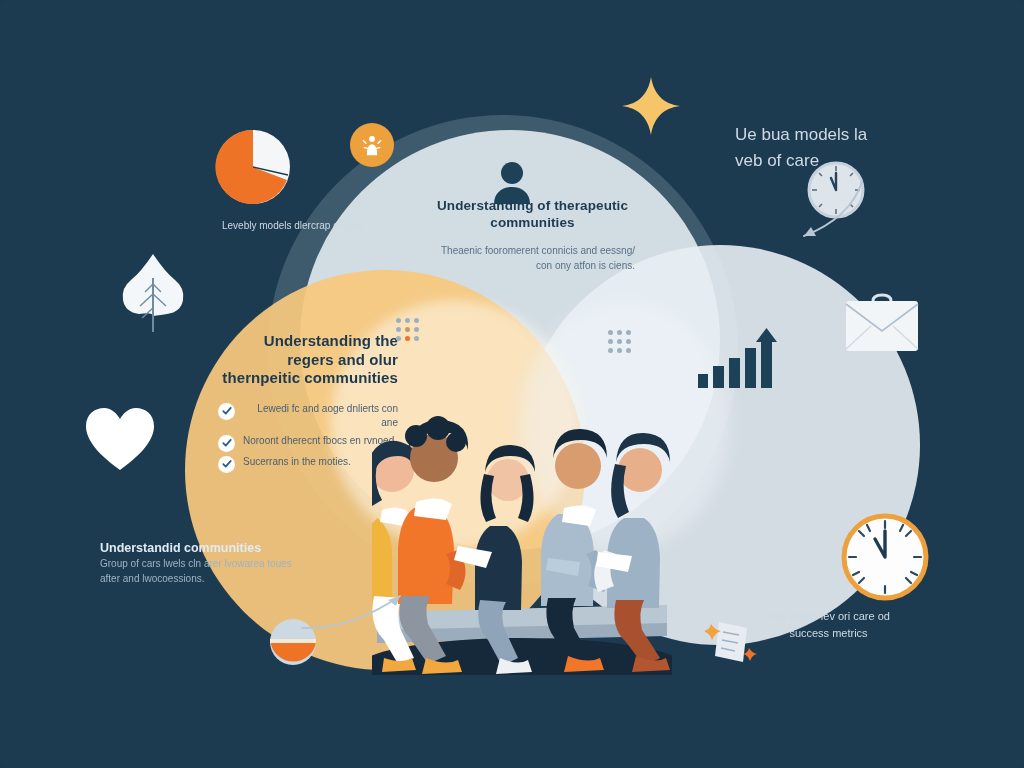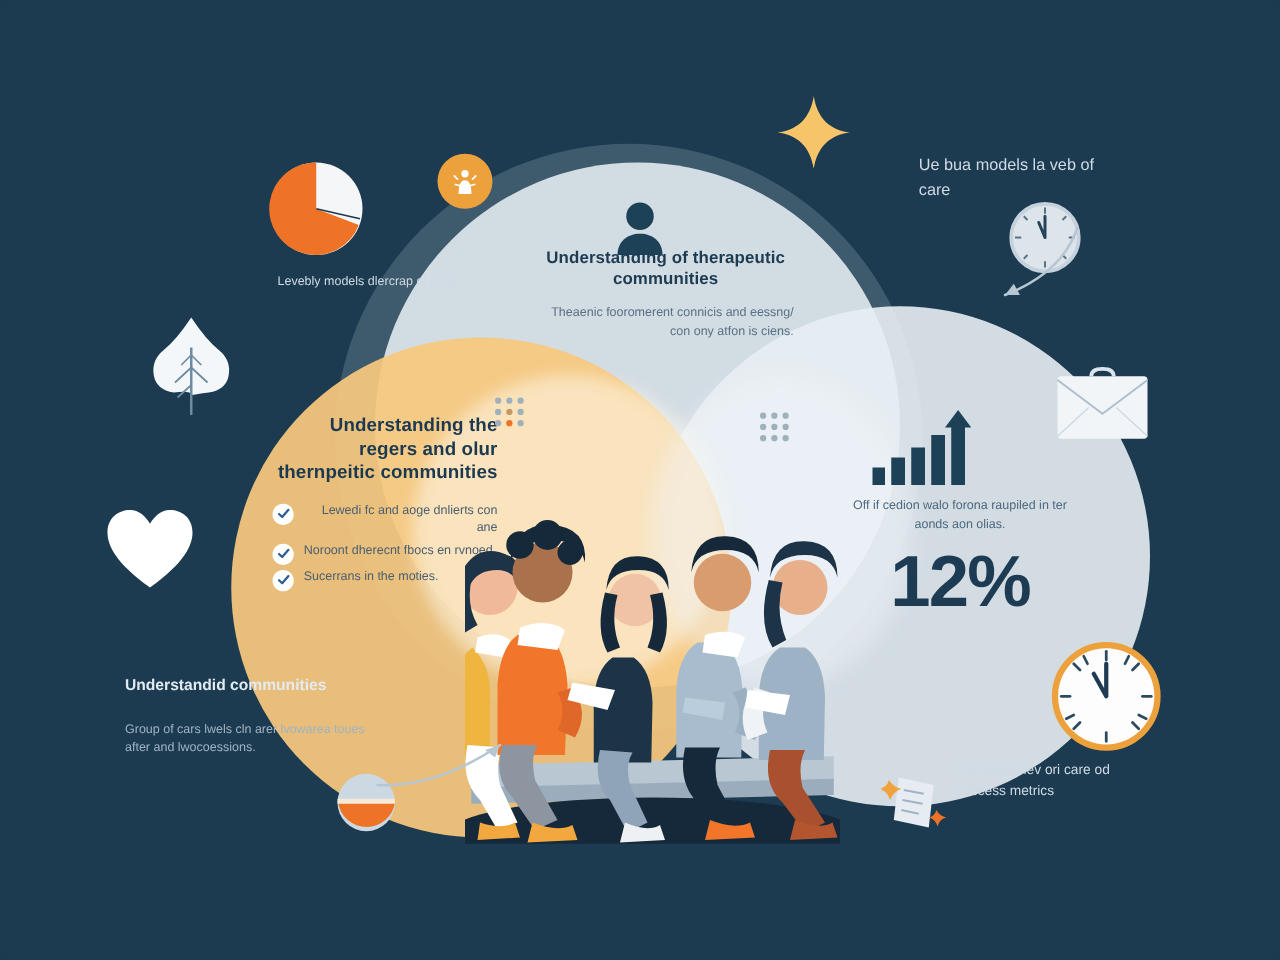--- a/index.html
+++ b/index.html
@@ -65,28 +65,28 @@
     flex:0 0 auto; width:17px; height:17px; border-radius:50%;
     background:#ffffff; display:flex; align-items:center; justify-content:center;
     margin-right:8px; margin-top:1px;
   }
   .check-badge svg { width:10px; height:10px; }
   .bullet-text { font-size:10px; color:#4a5f72; line-height:1.45; }
 
   
   .caption { position:absolute; color:#ccd8e2; }
   .caption .c-title { font-weight:bold; font-size:12.5px; color:#e3ebf2; line-height:1.3; }
-  .caption .c-body  { font-size:10px; color:#9fb3c4; line-height:1.5; margin-top:20px; }
+  .caption .c-body  { font-size:10px; color:#9fb3c4; line-height:1.5; margin-top:0; }
 
   .cap-tl { left:222px; top:218px; width:170px; }
   .cap-tl .c-title { font-size:10px; font-weight:normal; color:#cfdae4; line-height:1.5; }
   .cap-tr { left:735px; top:122px; width:150px; }
-  .cap-tr .c-title { font-size:13px; font-weight:normal; color:#cfdae4; line-height:1.5; }
+  .cap-tr .c-title { font-size:17px; font-weight:normal; color:#cfdae4; line-height:1.5; }
   .cap-bl { left:100px; top:540px; width:210px; }
-  .cap-br { left:765px; top:608px; width:165px; }
+  .cap-br { left:746px; top:608px; width:165px; text-align:center; }
   .cap-br .c-title { font-size:11px; font-weight:normal; color:#cfdae4; line-height:1.55; }
 
   
   .icon { position:absolute; }
   .pie-icon     { left:214px; top:128px;  width:78px;  height:78px; }
   .badge-icon   { left:350px; top:123px;  width:44px;  height:44px;
                   border-radius:50%; background:#eda13c;
                   display:flex; align-items:center; justify-content:center; }
   .star-icon    { left:620px; top:75px;   width:62px;  height:62px; }
   .leaf-icon    { left:118px; top:250px;  width:70px;  height:88px; }
@@ -161,24 +161,20 @@
         <span class="check-badge">
           <svg viewBox="0 0 12 12">
               <path d="M1.5 6.2l3 3 6-7" stroke="#2a5c8f" stroke-width="2.1" fill="none" stroke-linecap="round" stroke-linejoin="round"></path>
             </svg>
         </span>
         <span class="bullet-text">Sucerrans in the moties.</span>
       </div>
     </div>
   </div>
 
-  <div class="tblock right-block">
-    <div class="t-body">Off if cedion walo forona raupiled in ter aonds aon olias.</div>
-    <div class="stat-number">12%</div>
-  </div>
 
   <div class="dots dots-left">
     <span></span>
       <span></span>
       <span></span>
     <span></span>
       <span class="tan"></span>
       <span></span>
     <span></span>
       <span class="accent"></span>

